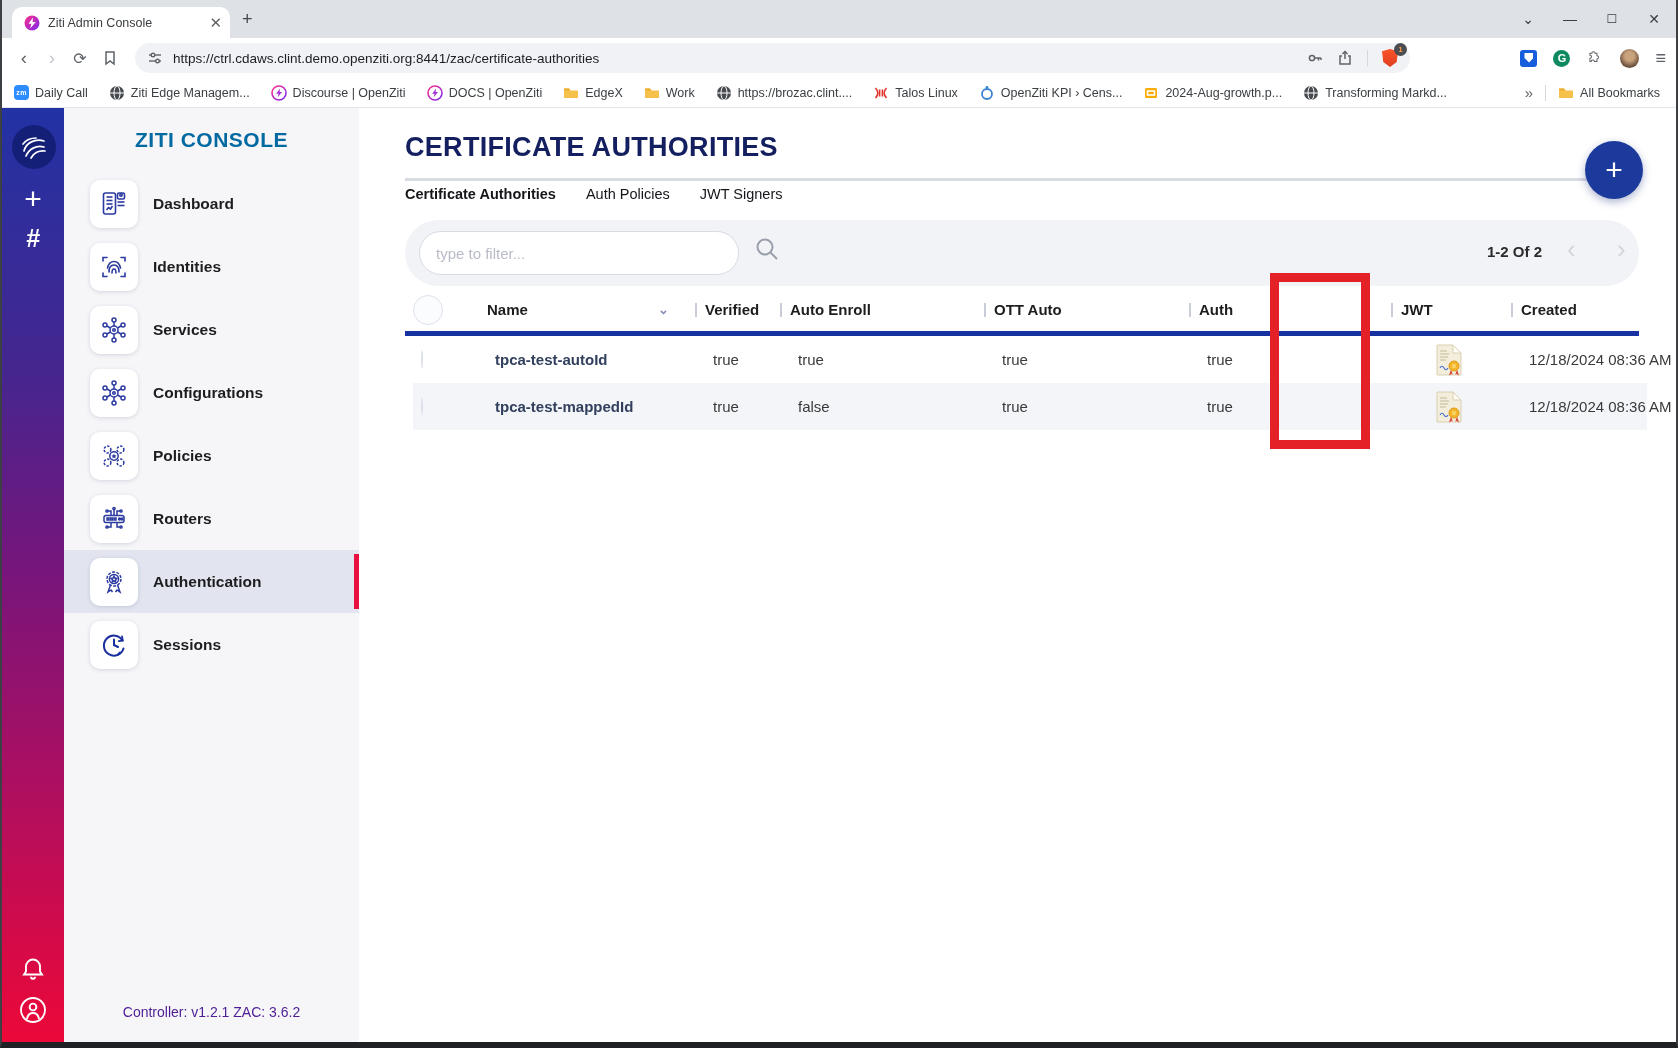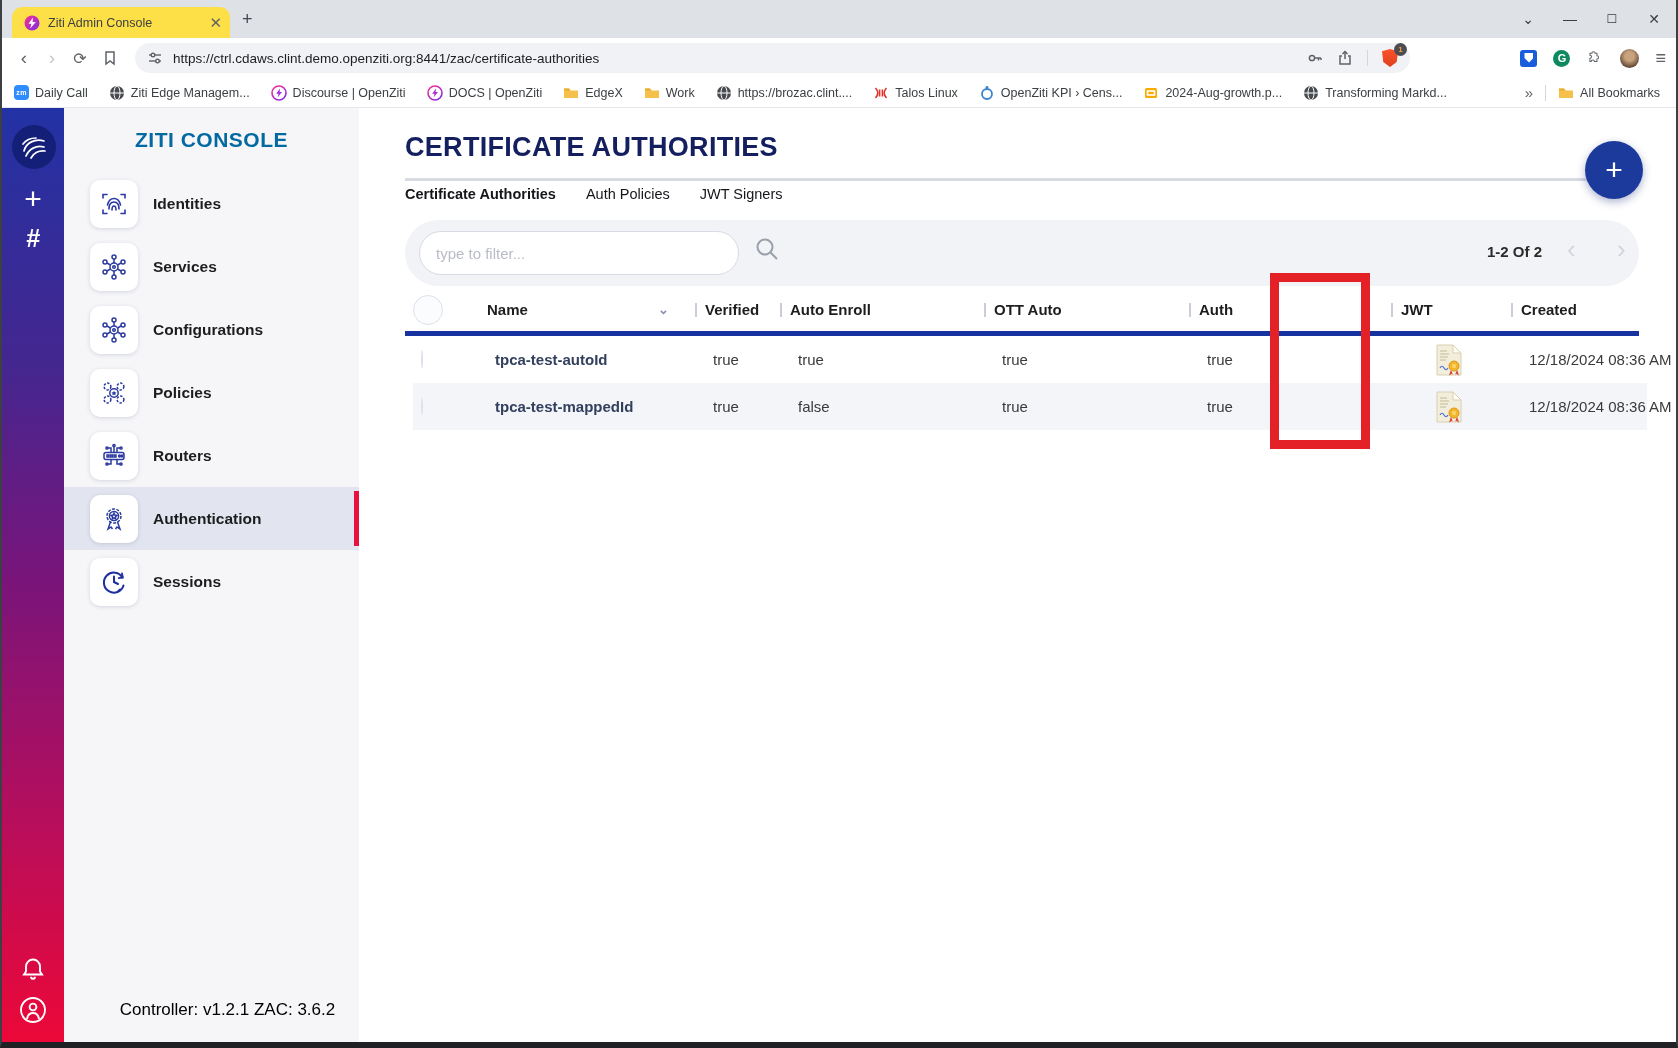--- a/index.html
+++ b/index.html
@@ -3,21 +3,21 @@
 <meta charset="utf-8">
 <style>
   * { margin:0; padding:0; box-sizing:border-box; }
   html,body { background:#555; }
   body { font-family:"Liberation Sans", sans-serif; }
   .screen { position:relative; width:1678px; height:1048px; background:#fff; overflow:hidden;
             border-left:2px solid #3c3f44; border-right:2px solid #3c3f44; border-bottom:6px solid #1f2125; }
 
   
   .titlebar { position:absolute; left:0; top:0; width:100%; height:38px; background:#dee1e6; }
-  .tab { position:absolute; left:10px; top:7px; width:218px; height:31px; background:#fde047;
+  .tab { position:absolute; left:10px; top:7px; width:218px; height:31px; background:#ffffff;
          border-radius:10px 10px 0 0; display:flex; align-items:center; padding:0 8px 0 12px; }
   .tab-title { font-size:12.5px; color:#3c4043; flex:1; margin-left:8px; white-space:nowrap; overflow:hidden; }
   .tab-close { color:#5f6368; font-size:15px; line-height:1; cursor:default; }
   .newtab-btn { position:absolute; left:240px; top:10px; color:#45484d; font-size:18px; line-height:1; }
   .win-controls { position:absolute; right:14px; top:0; height:38px; display:flex; align-items:center; gap:26px;
                   color:#3b3e42; font-size:14px; }
   .win-controls span { width:16px; text-align:center; }
 
   .toolbar { position:absolute; left:0; top:38px; width:100%; height:40px; background:#fff; display:flex; align-items:center; }
   .nav-ico { width:28px; text-align:center; font-size:19px; color:#5f6368; flex:0 0 auto; }
@@ -66,21 +66,21 @@
   .sidebar { position:absolute; left:62px; top:0; width:295px; height:100%; background:#f6f6f9; }
   .sb-title { position:absolute; left:0; top:20px; width:100%; text-align:center; color:#0369a1;
               font-size:21px; font-weight:800; letter-spacing:.5px; }
   .nav { position:absolute; left:0; top:64px; width:100%; }
   .nav-item { position:relative; height:63px; display:flex; align-items:center; padding-left:26px; cursor:pointer; }
   .nav-item.active { background:#e2e5f0; }
   .nav-item.active::after { content:""; position:absolute; right:0; top:4px; bottom:4px; width:5px; background:#e8103f; }
   .tile { width:48px; height:48px; background:#fff; border-radius:10px; box-shadow:0 1px 4px rgba(40,50,90,.16);
           display:flex; align-items:center; justify-content:center; flex:0 0 auto; }
   .nav-label { margin-left:15px; font-size:15.5px; font-weight:600; color:#1d1d1f; }
-  .sb-footer { position:absolute; left:0; bottom:22px; width:100%; text-align:center; font-size:17px; color:#000000;margin-left:16px; }
+  .sb-footer { position:absolute; left:0; bottom:22px; width:100%; text-align:center; font-size:14px; color:#4c1d95; }
 
   .content { position:absolute; left:357px; top:0; width:1321px; height:100%; background:#fff; }
   .page-title { position:absolute; left:46px; top:24px; font-size:27px; font-weight:800; color:#131f5e; letter-spacing:.3px; }
   .title-rule { position:absolute; left:46px; top:70px; width:1234px; height:3px; background:#d8dbe1; }
   .add-btn { position:absolute; left:1226px; top:33px; width:58px; height:58px; border-radius:50%; background:#1b3a9c;
              color:#fff; font-size:30px; font-weight:300; display:flex; align-items:center; justify-content:center;
              box-shadow:0 3px 8px rgba(20,40,120,.35); }
   .subtabs { position:absolute; left:46px; top:78px; display:flex; gap:30px; font-size:14.5px; color:#15161a; }
   .subtab { font-weight:400; cursor:pointer; }
   .subtab.active { font-weight:800; }
@@ -324,20 +324,38 @@
             <path d="M8 23c.7-4 3-6 6-6s5.3 2 6 6"></path>
           </g>
         </svg>
       </div>
     </div>
 
     <div class="sidebar">
       <div class="sb-title">ZITI CONSOLE</div>
       <div class="nav">
 
+        <div class="nav-item">
+          <div class="tile">
+            <svg width="30" height="30" viewBox="0 0 30 30">
+                <g stroke="#2b3aa0" stroke-width="1.6" fill="none">
+              <rect x="4.5" y="4" width="12" height="21" rx="2"></rect>
+              <line x1="7.5" y1="8" x2="13.5" y2="8"></line>
+                  <line x1="7.5" y1="11.5" x2="13.5" y2="11.5"></line>
+                  <line x1="7.5" y1="15" x2="13.5" y2="15"></line>
+              <path d="M7.5 21l2-2.5 2 1.5 2-3"></path>
+              <rect x="18.5" y="4" width="7" height="6" rx="1.5"></rect>
+                  <circle cx="22" cy="6" r="1.2"></circle>
+              <line x1="18.5" y1="13" x2="25.5" y2="13"></line>
+                  <line x1="18.5" y1="16.5" x2="25.5" y2="16.5"></line>
+            </g>
+              </svg>
+          </div>
+          <span class="nav-label">Dashboard</span>
+        </div>
 
         <div class="nav-item">
           <div class="tile">
             <svg width="30" height="30" viewBox="0 0 30 30">
                 <g stroke="#2b3aa0" stroke-width="1.6" fill="none" stroke-linecap="round">
               <path d="M4 9V5.5h4M22 5.5h4V9M4 21v3.5h4M22 24.5h4V21"></path>
               <path d="M10 20c0-4 1-7 5-7s5 3 5 7"></path>
               <path d="M8.5 16c1-4.5 3-6.5 6.5-6.5s5.5 2 6.5 6.5"></path>
               <path d="M13 21c0-2.5.5-4 2-4s2 1.5 2 4"></path>
             </g>

